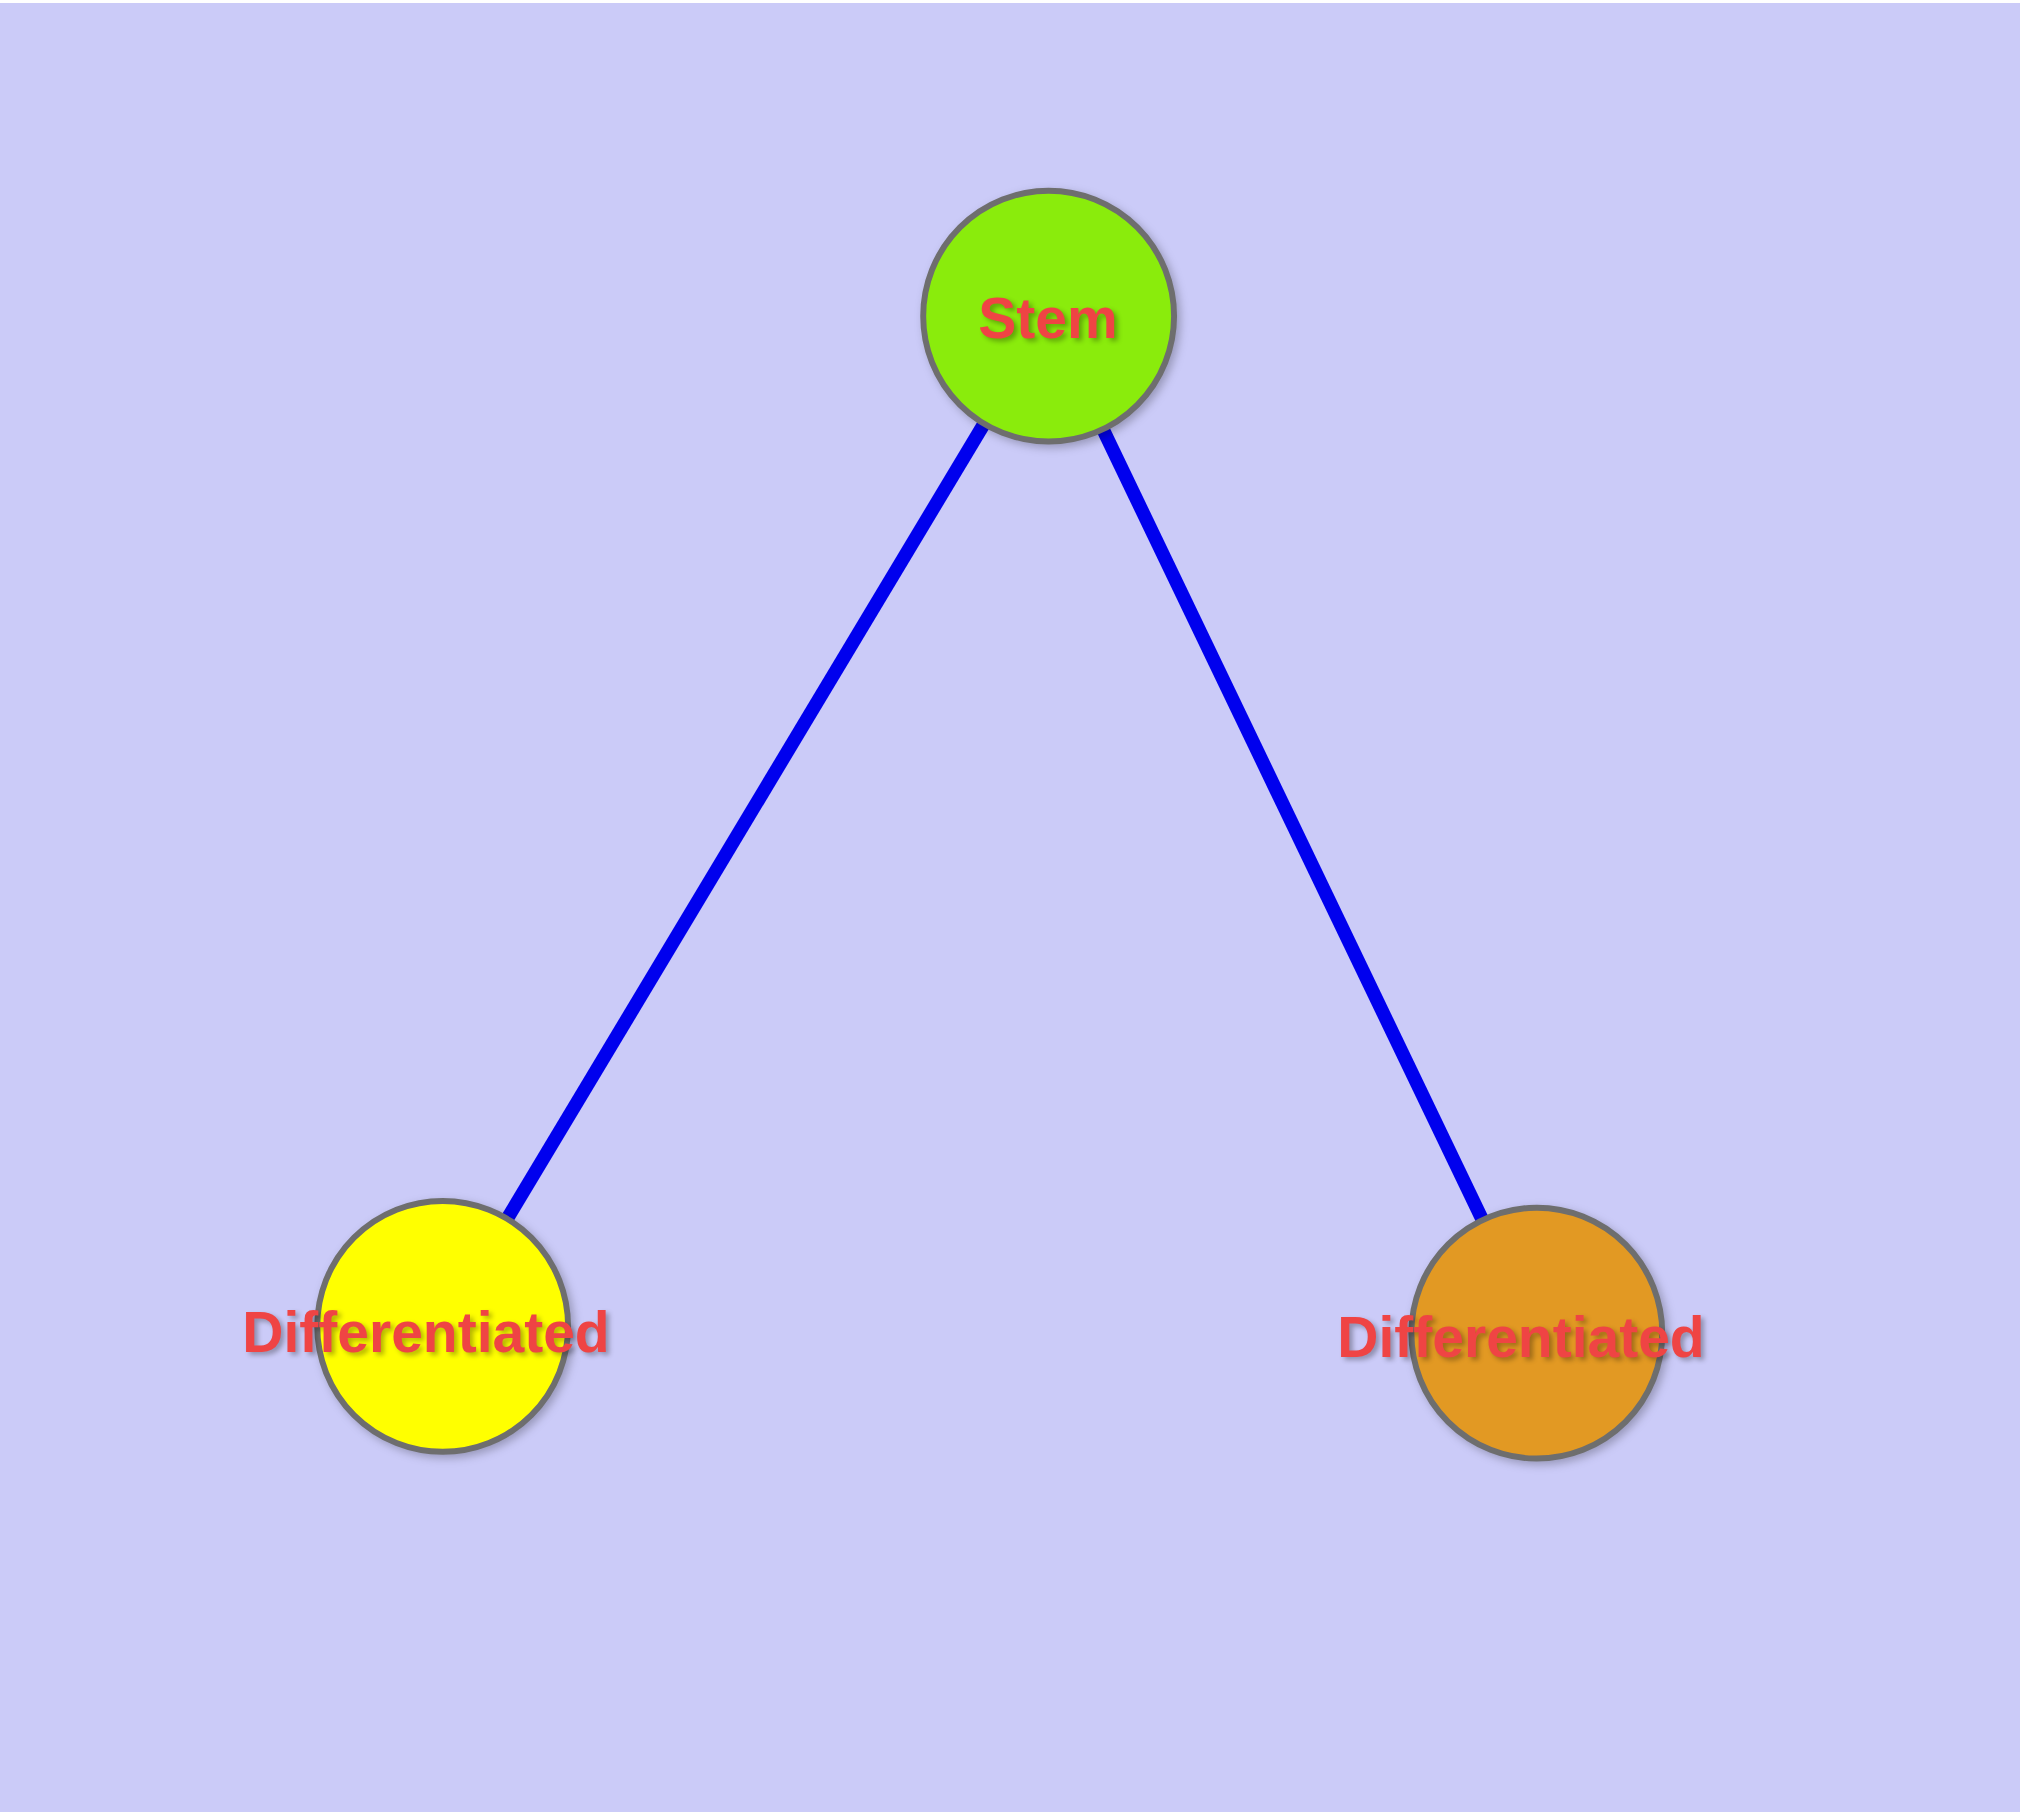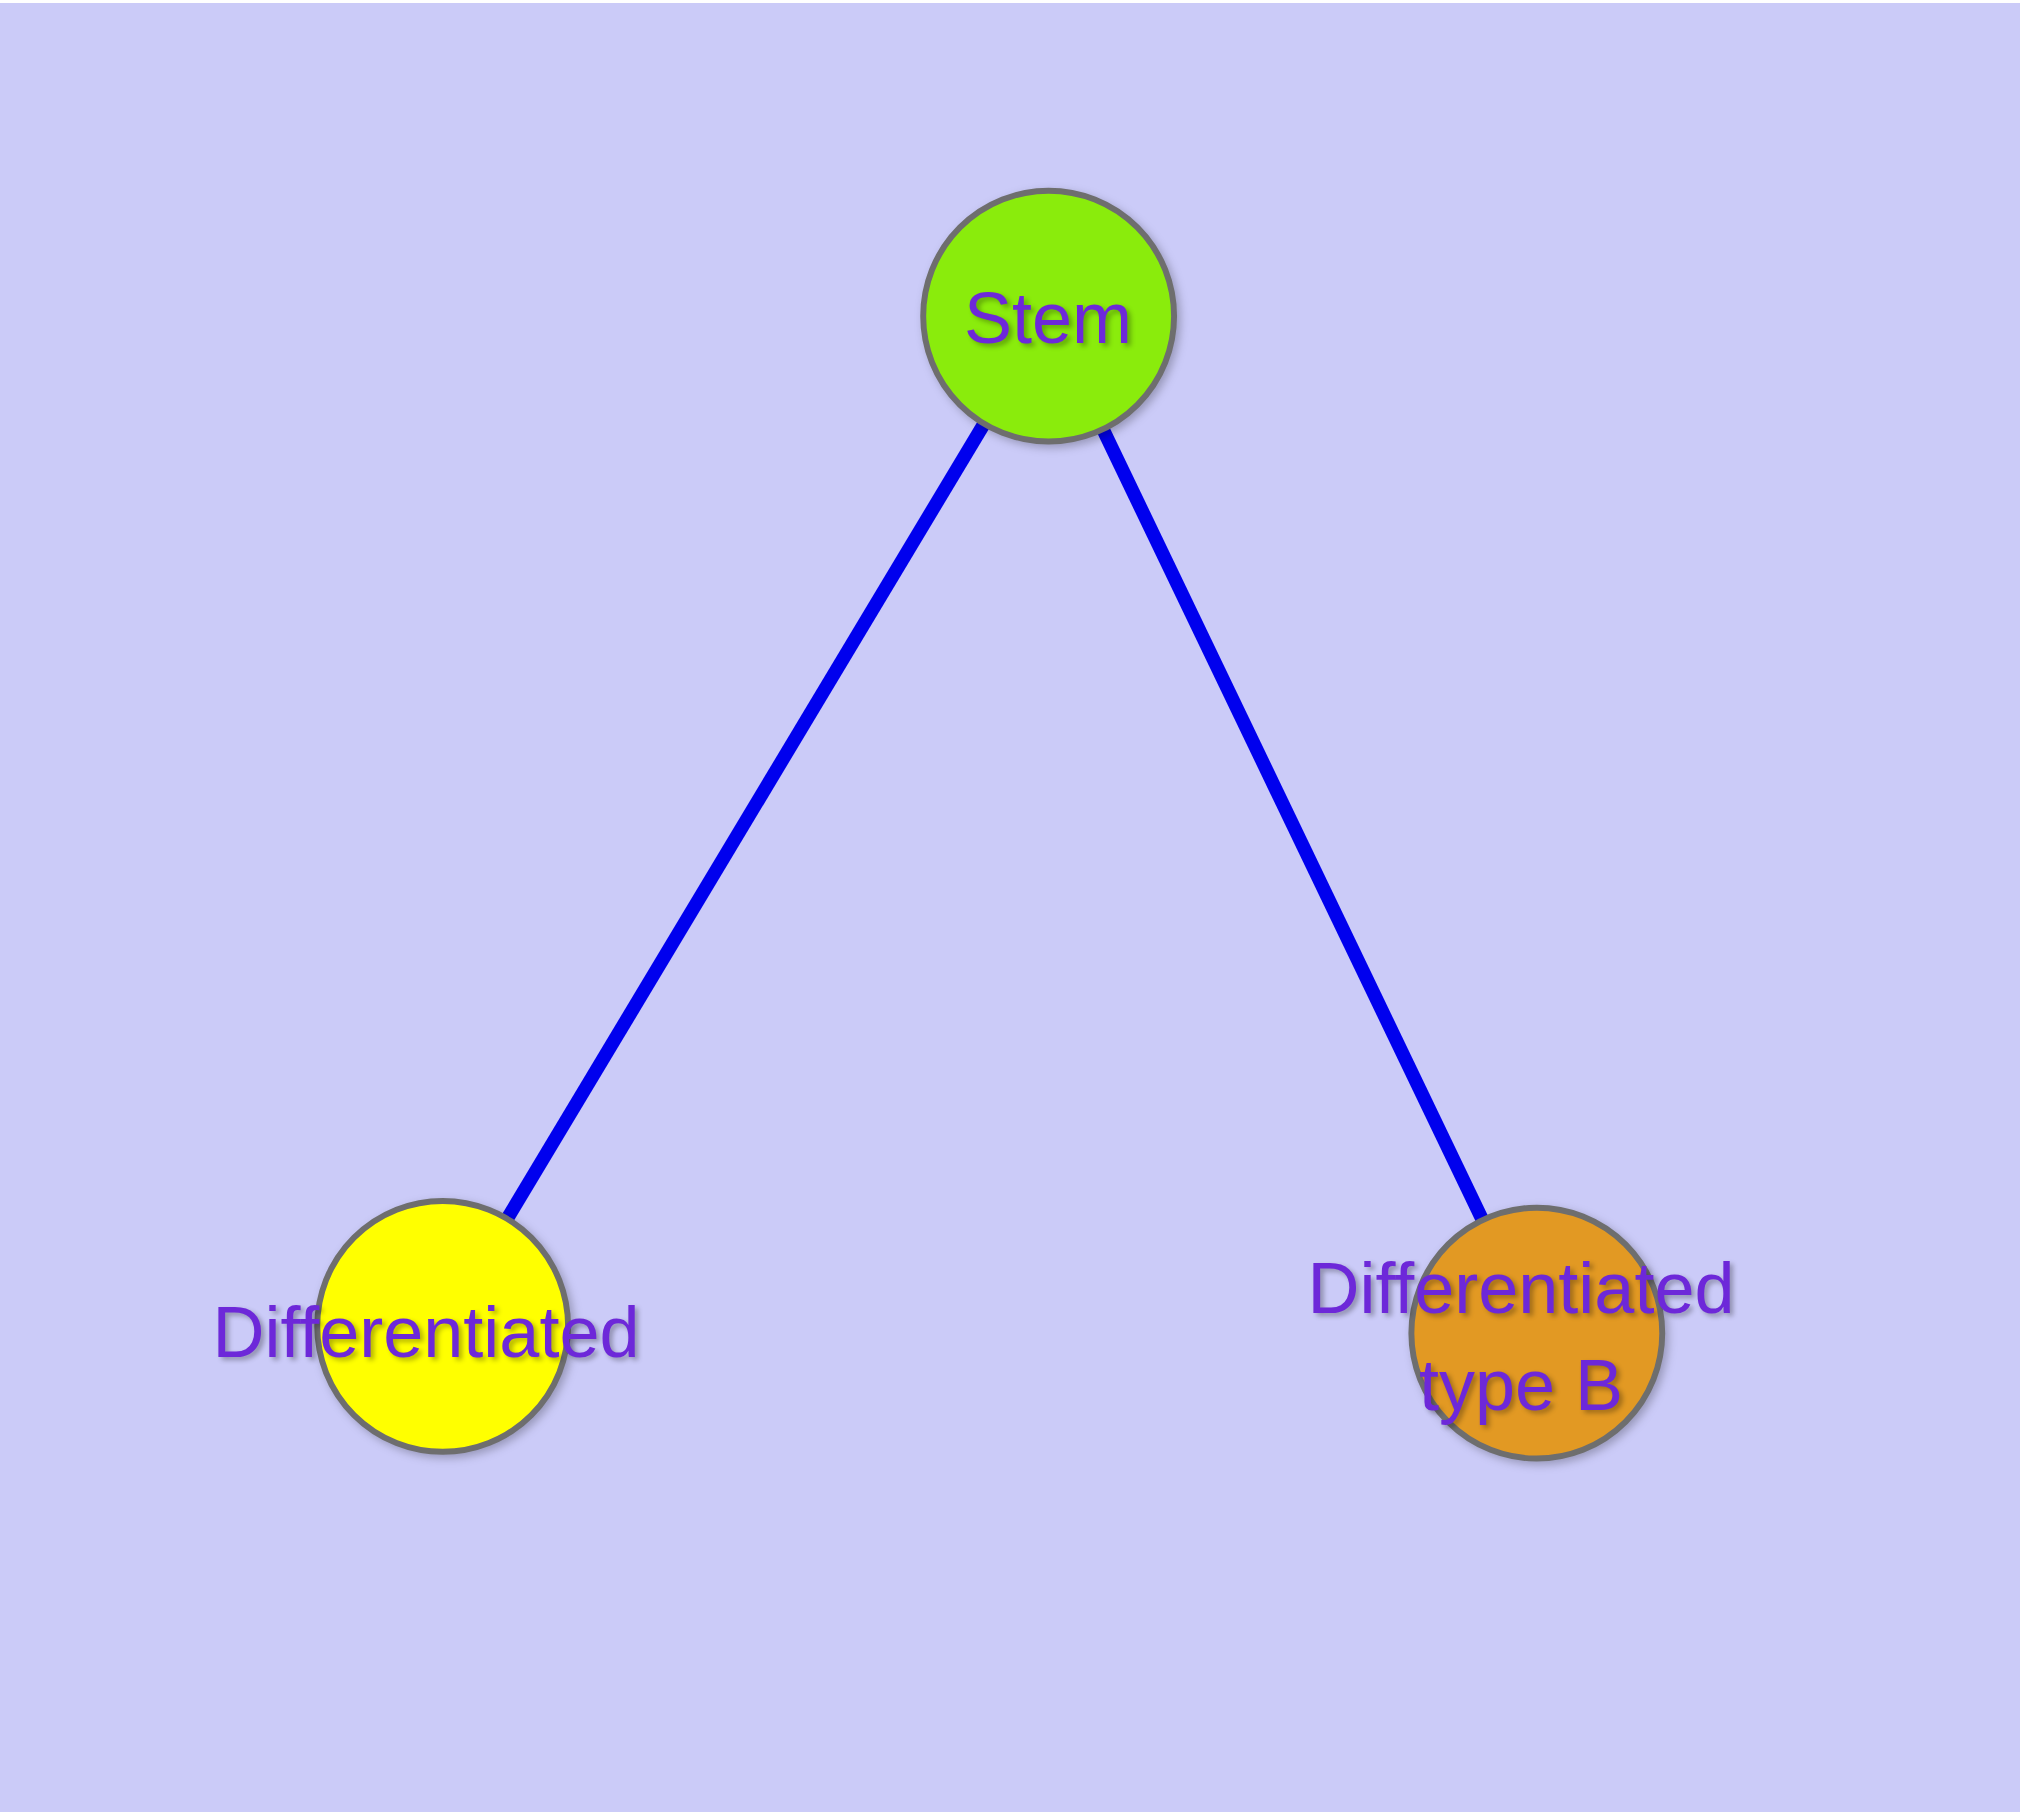--- a/index.html
+++ b/index.html
@@ -34,24 +34,24 @@
     stroke-width: 16;
   }
   svg.graph circle {
     stroke-width: 7;
     filter: drop-shadow(4px 4px 5px rgba(0,0,0,0.25));
   }
   .node-label {
     position: absolute;
     transform: translate(-50%, -50%);
     text-align: center;
-    font-weight: normal;
-    font-size: 72px;
+    font-weight: bold;
+    font-size: 57px;
     line-height: 97px;
-    color: #6d28d9;
+    color: #ef4444;
     text-shadow: 3.4px 3.4px 5.1px rgba(0,0,0,0.30);
     white-space: nowrap;
     pointer-events: none;
   }
   .node-label span { display: block; }
   .label-stem   { left: 1048px; top: 318px;  }
   .label-type-a { left: 426px;  top: 1332px; }
   .label-type-b { left: 1521px; top: 1337px; }
 </style>
 </head>
@@ -73,16 +73,15 @@
   </svg>
 
   <div class="node-label label-stem">Stem</div>
 
   <div class="node-label label-type-a">
     <span>Differentiated</span>
   </div>
 
   <div class="node-label label-type-b">
     <span>Differentiated</span>
-    <span>type B</span>
   </div>
 </div>
 
 
 </body></html>

